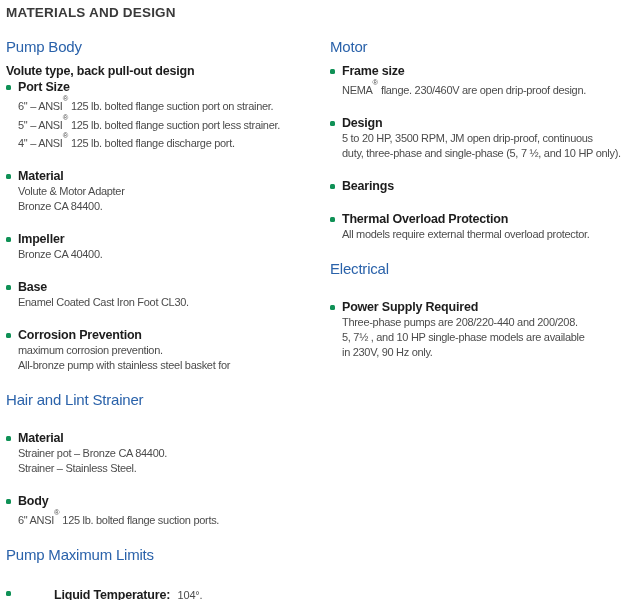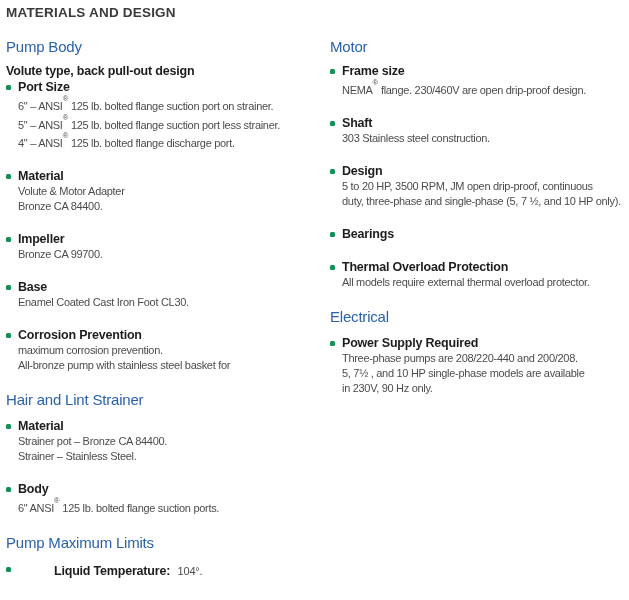--- a/index.html
+++ b/index.html
@@ -30,21 +30,21 @@
   .sec-heading{
     font-size:15px;font-weight:500;letter-spacing:-.2px;
     color:var(--heading-blue);
     margin:19px 0 9px 0;line-height:16px;
   }
   .intro{
     font-size:12.5px;font-weight:bold;letter-spacing:-.2px;
     color:var(--text-dark);line-height:15px;margin-bottom:1px;
   }
   .item{display:flex;margin-top:18px;}
-  .items > .item:first-child{margin-top:11px;}
+  .items > .item:first-child{margin-top:23px;}
   .items > .item.tight{margin-top:1px;}
   .bullet{
     flex:none;width:5px;height:5px;border-radius:1.5px;
     background:var(--bullet-green);
     margin:5px 7px 0 0;
   }
   .item-content{min-width:0;}
   .item-label{
     font-size:12.5px;font-weight:bold;letter-spacing:-.2px;
     color:var(--text-dark);line-height:15px;
@@ -90,21 +90,21 @@
             <div class="item-content">
               <div class="item-label">Material</div>
               <div class="line">Volute &amp; Motor Adapter</div>
               <div class="line">Bronze CA 84400.</div>
             </div>
           </div>
           <div class="item">
             <span class="bullet"></span>
             <div class="item-content">
               <div class="item-label">Impeller</div>
-              <div class="line">Bronze CA 99700.</div>
+              <div class="line">Bronze CA 40400.</div>
             </div>
           </div>
           <div class="item">
             <span class="bullet"></span>
             <div class="item-content">
               <div class="item-label">Base</div>
               <div class="line">Enamel Coated Cast Iron Foot CL30.</div>
             </div>
           </div>
           <div class="item">
@@ -164,27 +164,20 @@
     <div class="col col-right">
 
       <div class="section">
         <div class="sec-heading">Motor</div>
         <div class="items">
           <div class="item tight">
             <span class="bullet"></span>
             <div class="item-content">
               <div class="item-label">Frame size</div>
               <div class="line">NEMA<sup>®</sup> flange. 230/460V are open drip-proof design.</div>
-            </div>
-          </div>
-          <div class="item">
-            <span class="bullet"></span>
-            <div class="item-content">
-              <div class="item-label">Shaft</div>
-              <div class="line">303 Stainless steel construction.</div>
             </div>
           </div>
           <div class="item">
             <span class="bullet"></span>
             <div class="item-content">
               <div class="item-label">Design</div>
               <div class="line">5 to 20 HP, 3500 RPM, JM open drip-proof, continuous</div>
               <div class="line">duty, three-phase and single-phase (5, 7 ½, and 10 HP only).</div>
             </div>
           </div>

